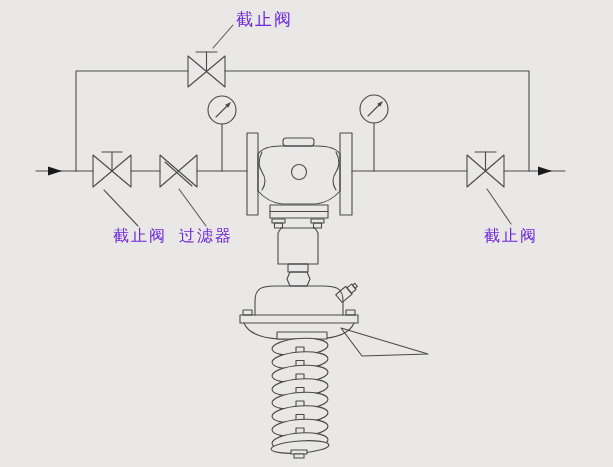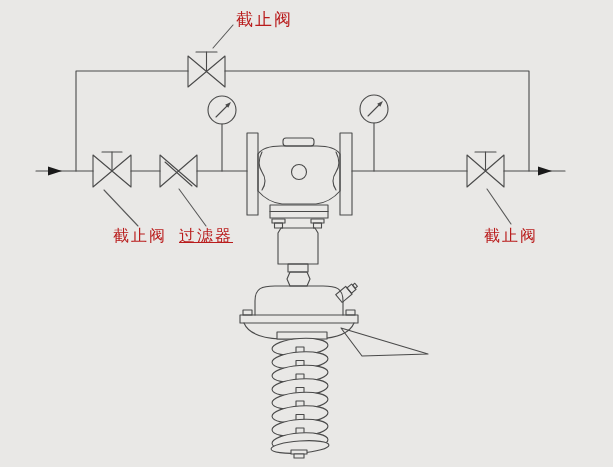--- a/index.html
+++ b/index.html
@@ -8,27 +8,27 @@
     width:613px;height:467px;
     background:#e9e8e6;
     font-family:"Liberation Sans", sans-serif;
     overflow:hidden;
   }
   .stage svg{position:absolute;left:0;top:0;}
   .diagram-label{
     position:absolute;
     font-size:16px;
     letter-spacing:2px;
-    color:#b91c1c;
+    color:#6d28d9;
     white-space:nowrap;
     line-height:1;
   }
   .lbl-bypass{left:236px;top:11px;font-size:17px;}
   .lbl-inlet{left:113px;top:228px;}
-  .lbl-filter{left:179px;top:228px;text-decoration:underline;}
+  .lbl-filter{left:179px;top:228px;}
   .lbl-outlet{left:484px;top:228px;}
 </style>
 </head>
 <body>
 
 <div class="stage">
   <svg width="613" height="467" viewBox="0 0 613 467" fill="none" stroke="#4a4a4a" stroke-width="1.1" stroke-linecap="round" stroke-linejoin="round">
 
     <g>
       <line x1="36" y1="171" x2="93" y2="171"></line>

